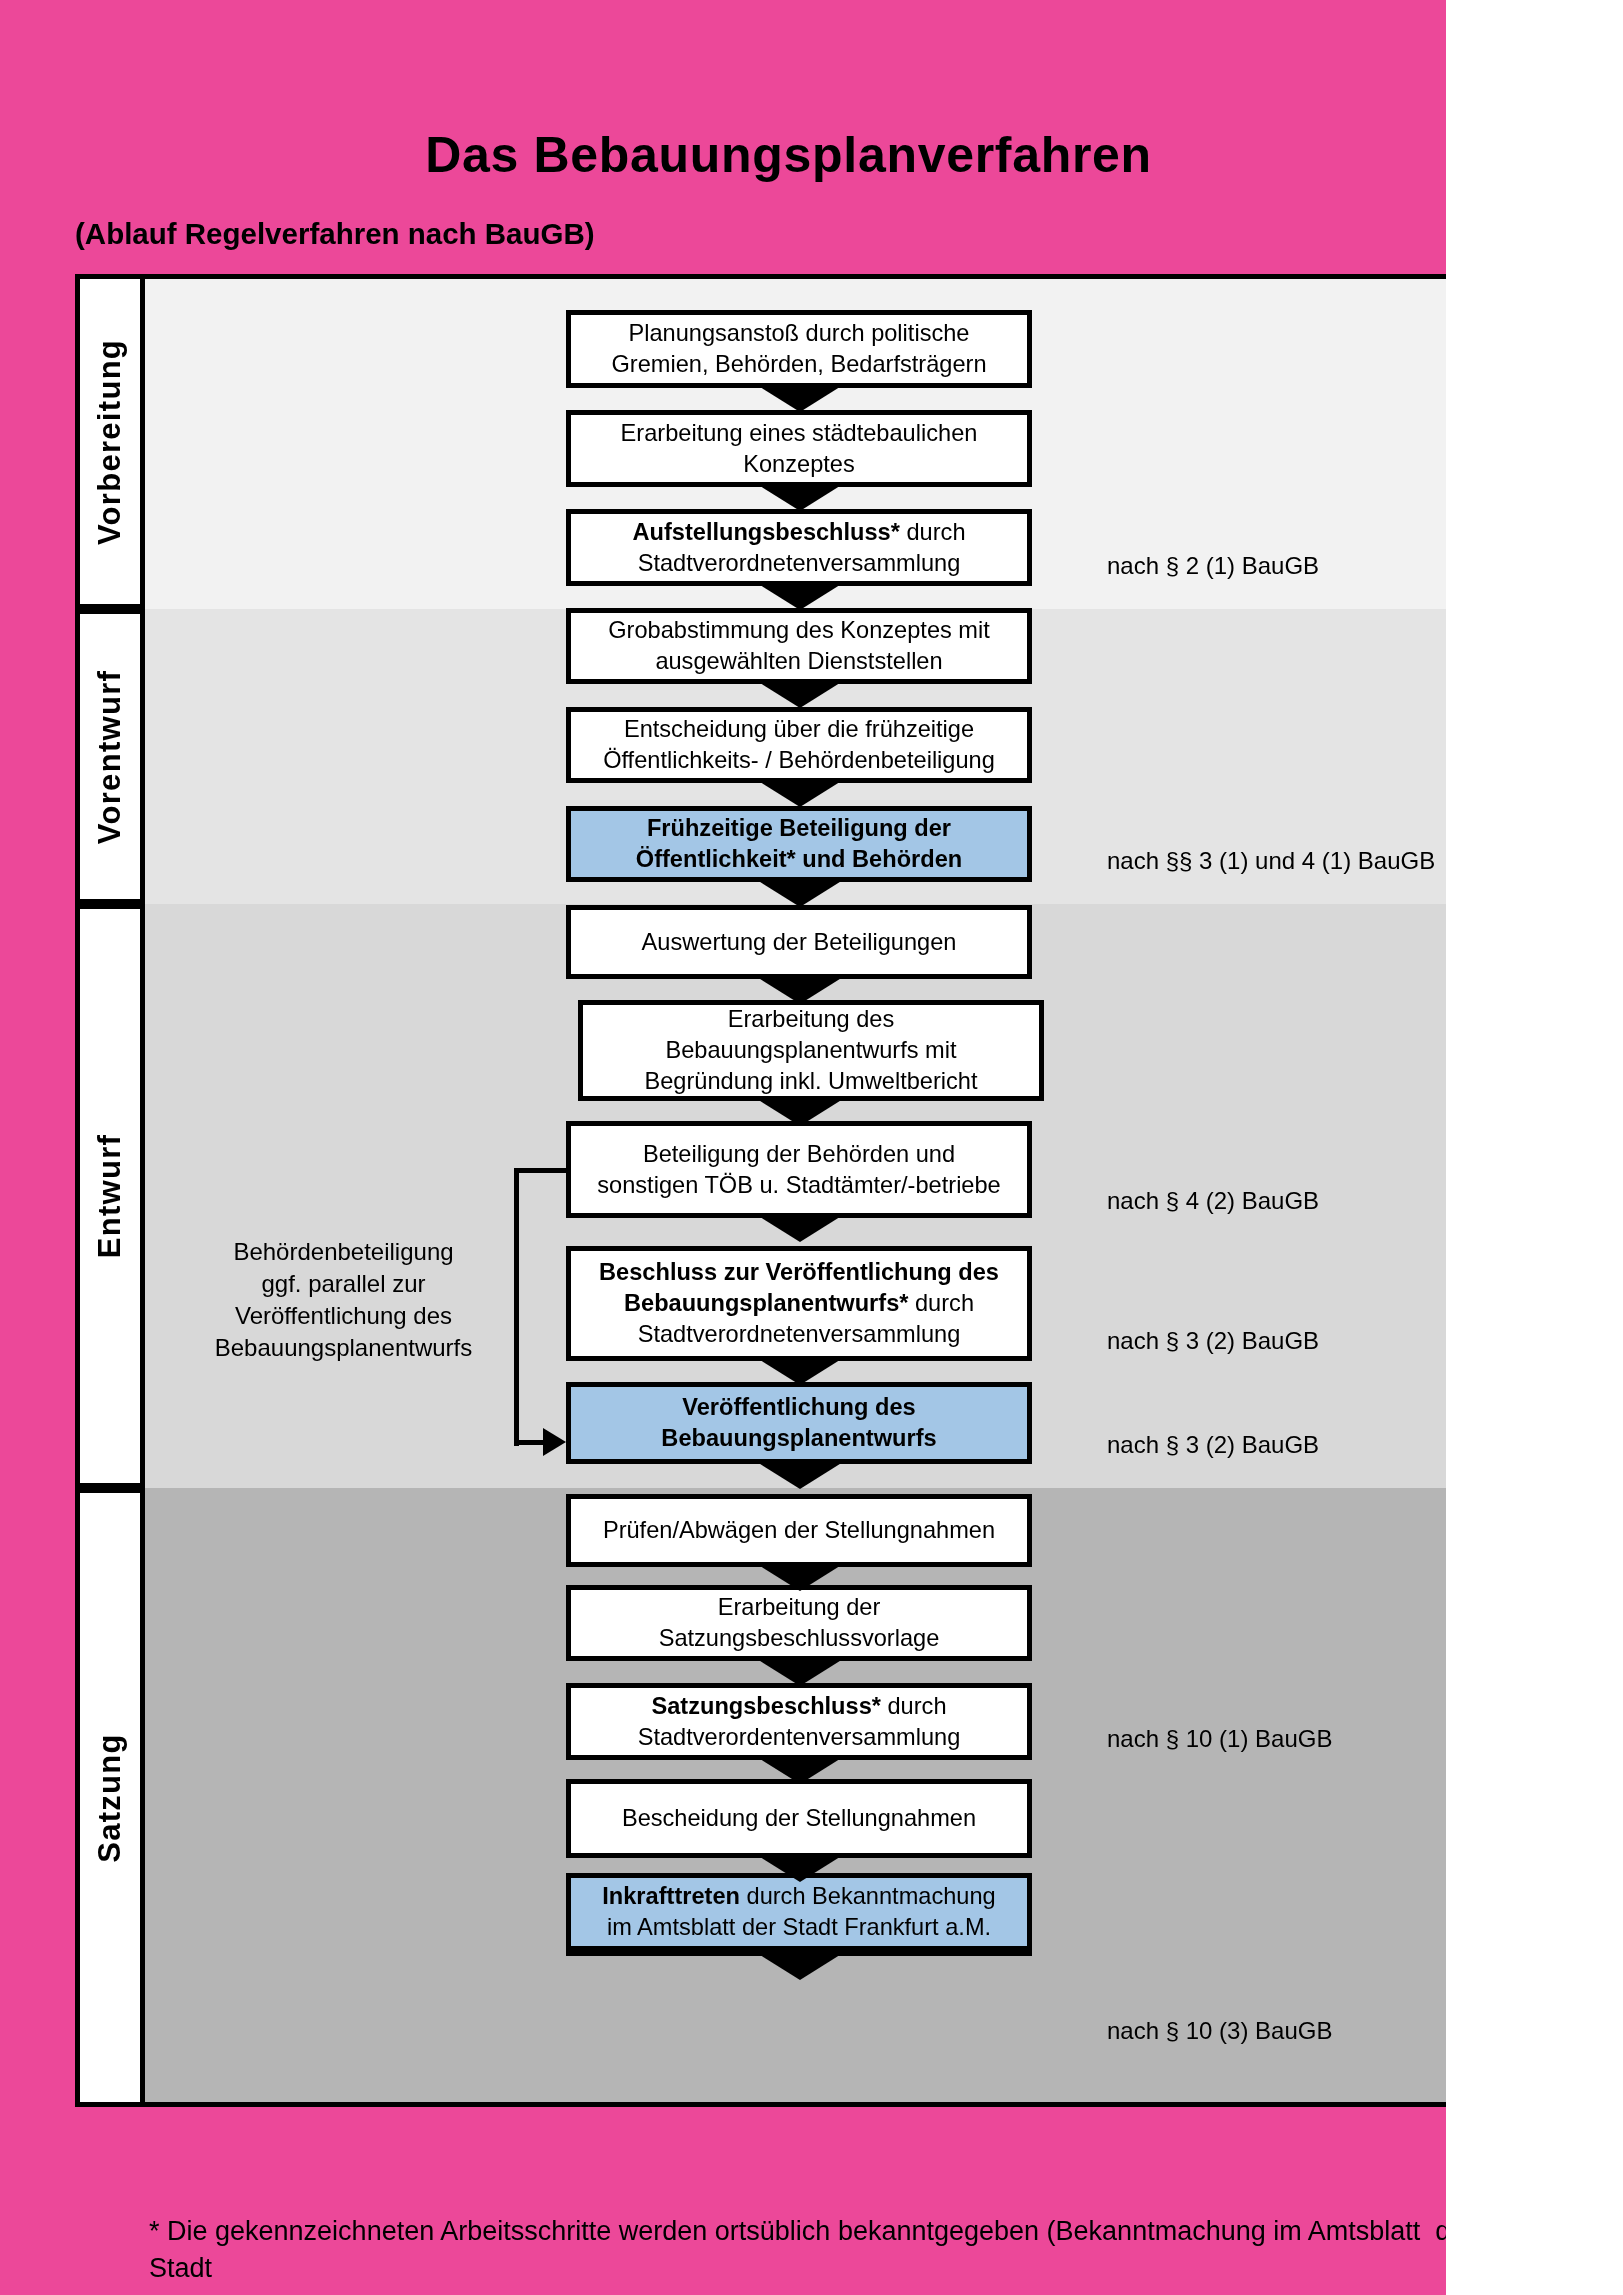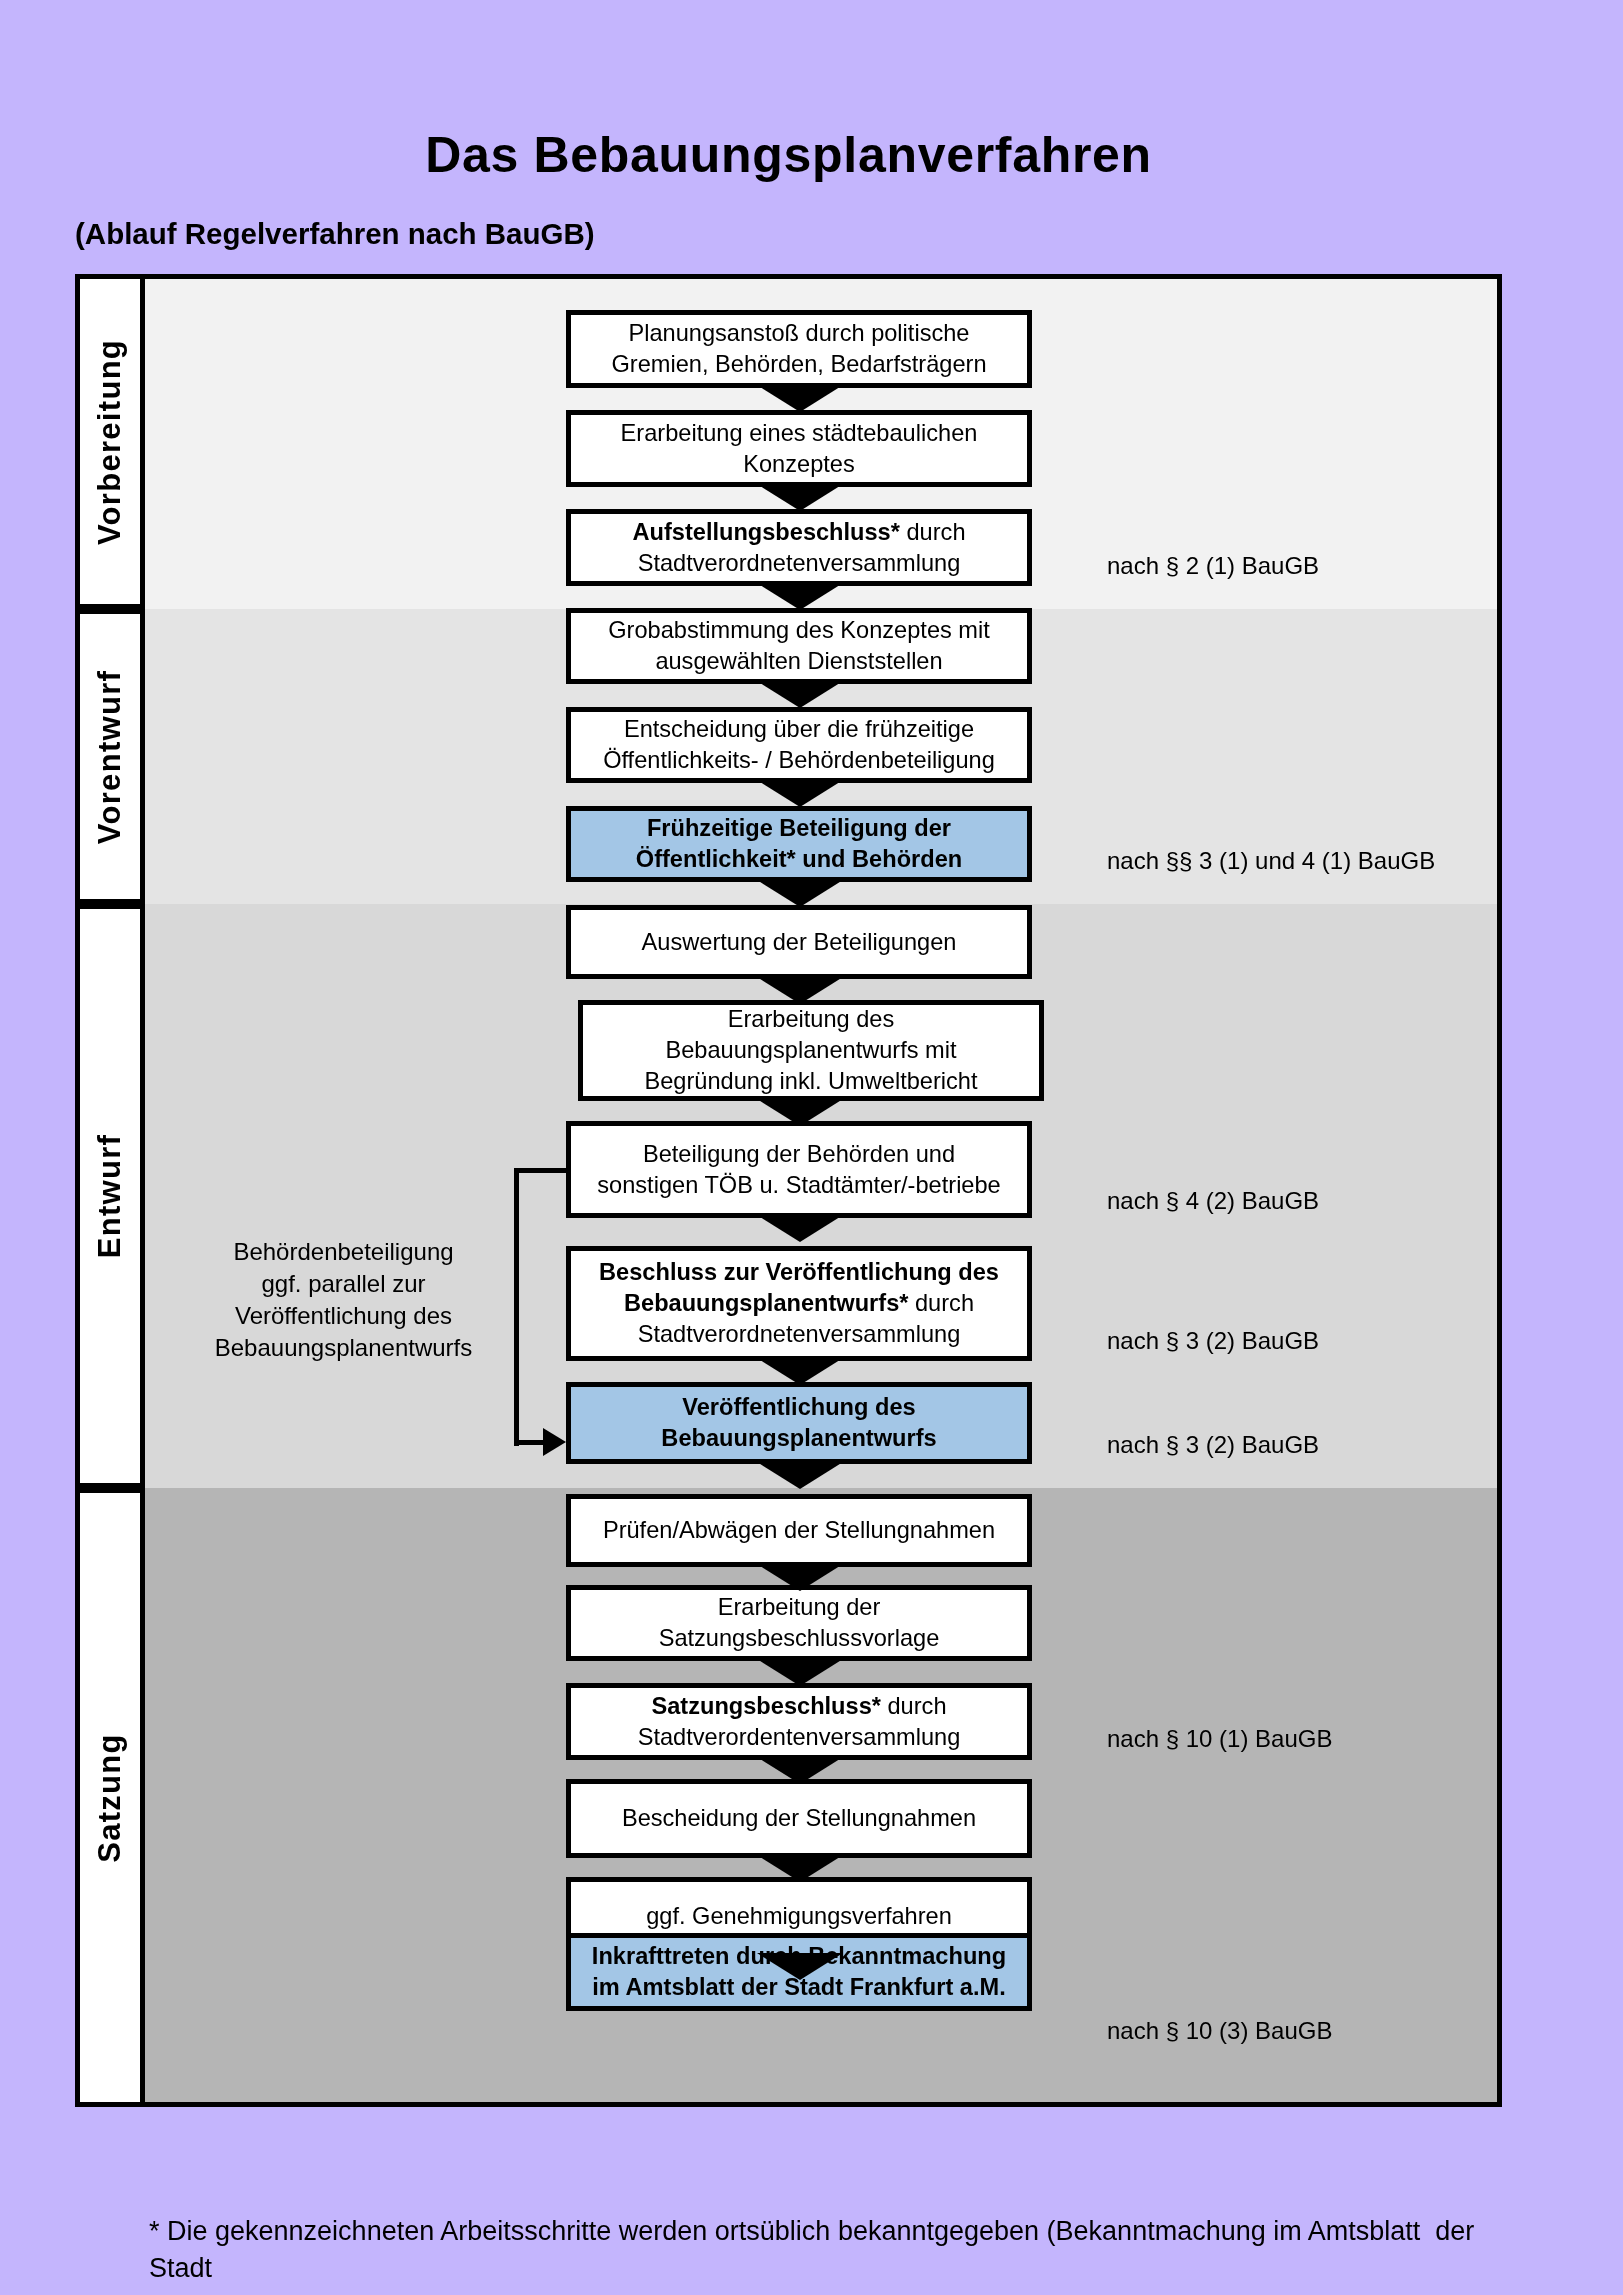--- a/index.html
+++ b/index.html
@@ -1,17 +1,17 @@
 <!DOCTYPE html>
 <html style="--highlight-blue: #A3C6E6; --phase1-bg: #F2F2F2; --phase2-bg: #E4E4E4; --phase3-bg: #D8D8D8; --phase4-bg: #B5B5B5;font-size:10.5px"><head>
 <meta charset="utf-8">
 <style>
   html,body{margin:0;padding:0;background:#ffffff;}
   .page{
-    position:relative;width:1623px;height:2295px;background:#c4b5fd;
+    position:relative;width:1446px;height:2295px;background:#ec4899;
     font-family:"Liberation Sans",sans-serif;color:#000;overflow:hidden;
   }
   .title{
     position:absolute;left:75px;width:1427px;top:126px;
     font-size:50px;font-weight:bold;text-align:center;letter-spacing:0.7px;
   }
   .subtitle{
     position:absolute;left:75px;width:1427px;top:217px;
     font-size:29.5px;font-weight:bold;
   }
@@ -196,21 +196,21 @@
   <div class="fbox" style="top:1779px;height:79px;">
     <div class="bl">Bescheidung der Stellungnahmen</div>
   </div>
   <div class="arrow" style="top:1855px;"></div>
 
   <div class="fbox" style="top:1877px;height:79px;">
     <div class="bl">ggf. Genehmigungsverfahren</div>
   </div>
   <div class="arrow" style="top:1953px;"></div>
 
-  <div class="fbox blue" style="top:1933px;height:78px;font-weight:bold;">
+  <div class="fbox blue" style="top:1873px;height:78px;">
     <div class="bl"><b>Inkrafttreten</b><span> durch Bekanntmachung</span></div>
     <div class="bl">im Amtsblatt der Stadt Frankfurt a.M.</div>
   </div>
   <div class="ref" style="top:2017px;">nach § 10 (3) BauGB</div>
 
   <div class="footnote">
     <div>* Die gekennzeichneten Arbeitsschritte werden ortsüblich bekanntgegeben (Bekanntmachung im Amtsblatt  der Stadt</div>
     
   </div>
 

